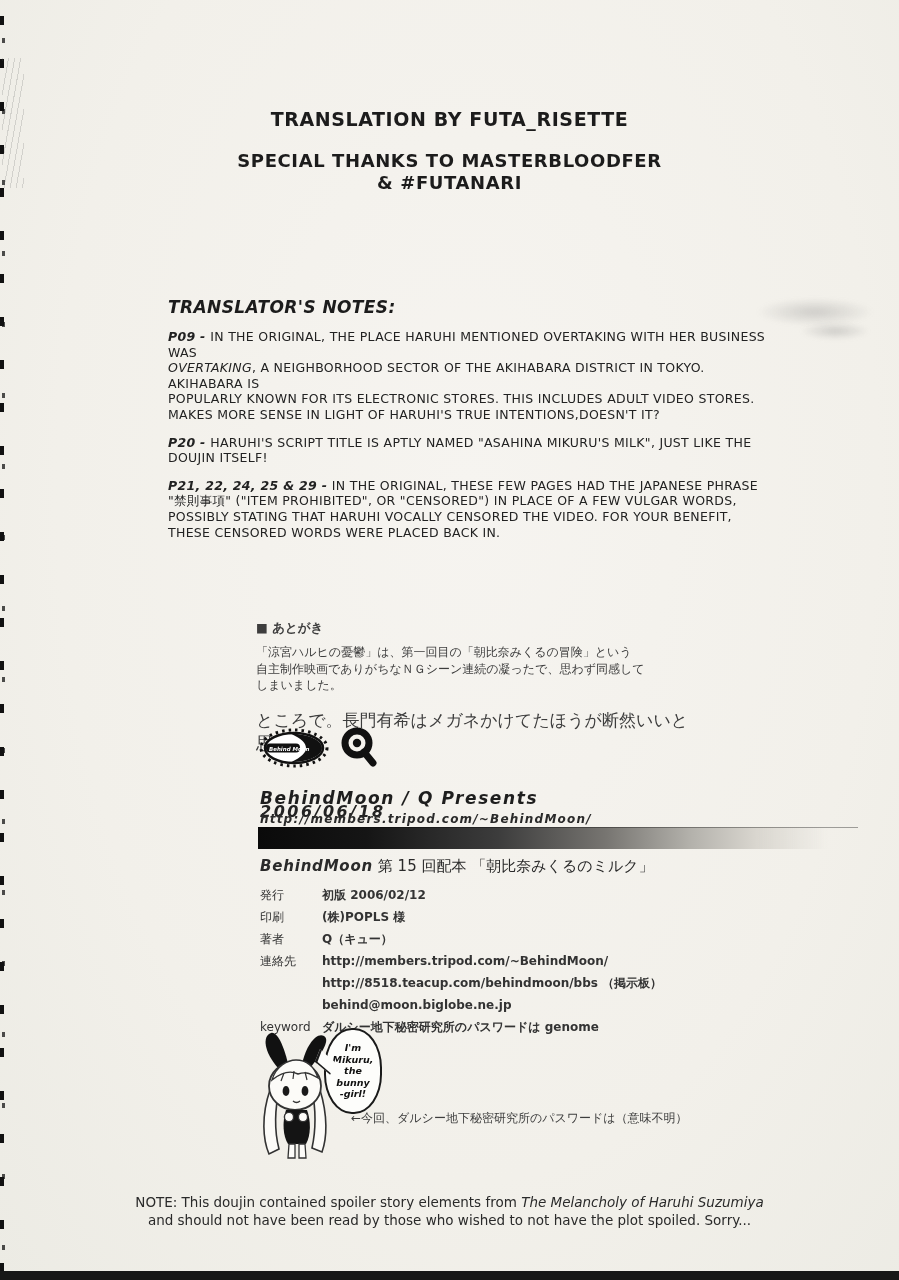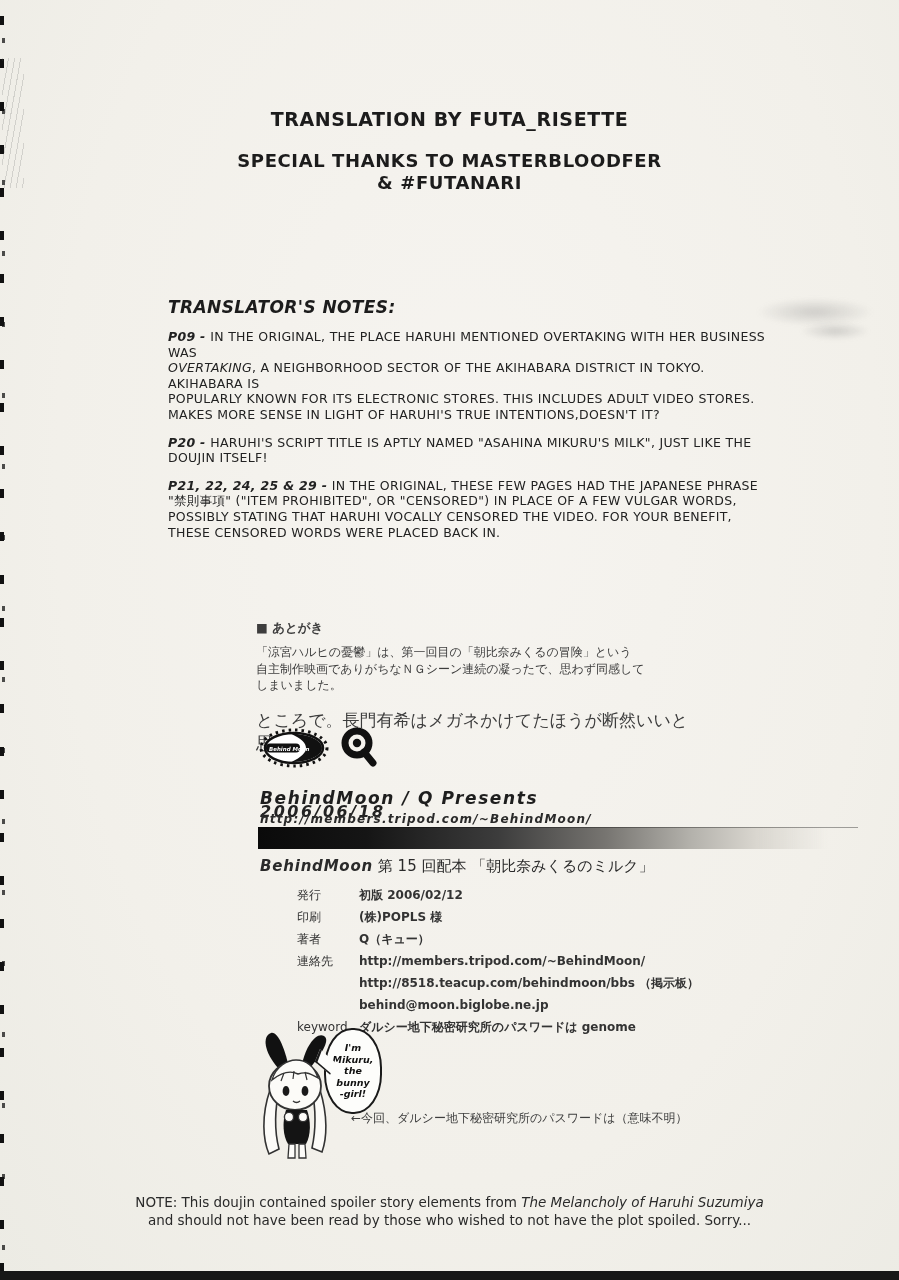--- a/index.html
+++ b/index.html
@@ -60,21 +60,21 @@
   .pub-presents{ position:absolute; left:2px; top:62px; font-size:17px; font-weight:700; font-style:italic; letter-spacing:1.6px; color:#1e1e1e; }
   .pub-url{ position:absolute; left:2px; top:86px; font-size:12px; font-weight:700; font-style:italic; letter-spacing:1.2px; color:#2a2a2a; }
   .grad-bar{
     position:absolute; left:0; top:101px; width:600px; height:22px;
     background:linear-gradient(90deg,#0a0a0a 0%,#151515 18%,#3c3c3c 40%,#777571 58%,#b3b1ab 72%,#d9d6cf 83%,rgba(243,241,236,0) 95%);
     border-top:1px solid rgba(0,0,0,.35);
   }
   .pub-title{ position:absolute; left:2px; top:131px; font-size:15px; color:#2a2a2a; }
   .pub-title .brand{ font-weight:700; font-style:italic; letter-spacing:.8px; }
   .pub-table{ position:absolute; left:2px; top:158px; font-size:12px; color:#333; }
-  .pub-row{ display:flex; line-height:22px;margin-left:37px; }
+  .pub-row{ display:flex; line-height:22px; }
   .pub-label{ width:62px; flex:0 0 62px; }
   .pub-values{ }
   .pub-values div{ line-height:22px;font-weight:bold; }
 
   
   .mascot{ position:absolute; left:248px; top:1026px; width:620px; height:150px; }
   .bunny{ position:absolute; left:0; top:2px; }
   .bubble{
     position:absolute; left:76px; top:2px; width:58px; height:86px;
     background:#fdfdfb; border:2px solid #1a1a1a; border-radius:48% / 46%;

